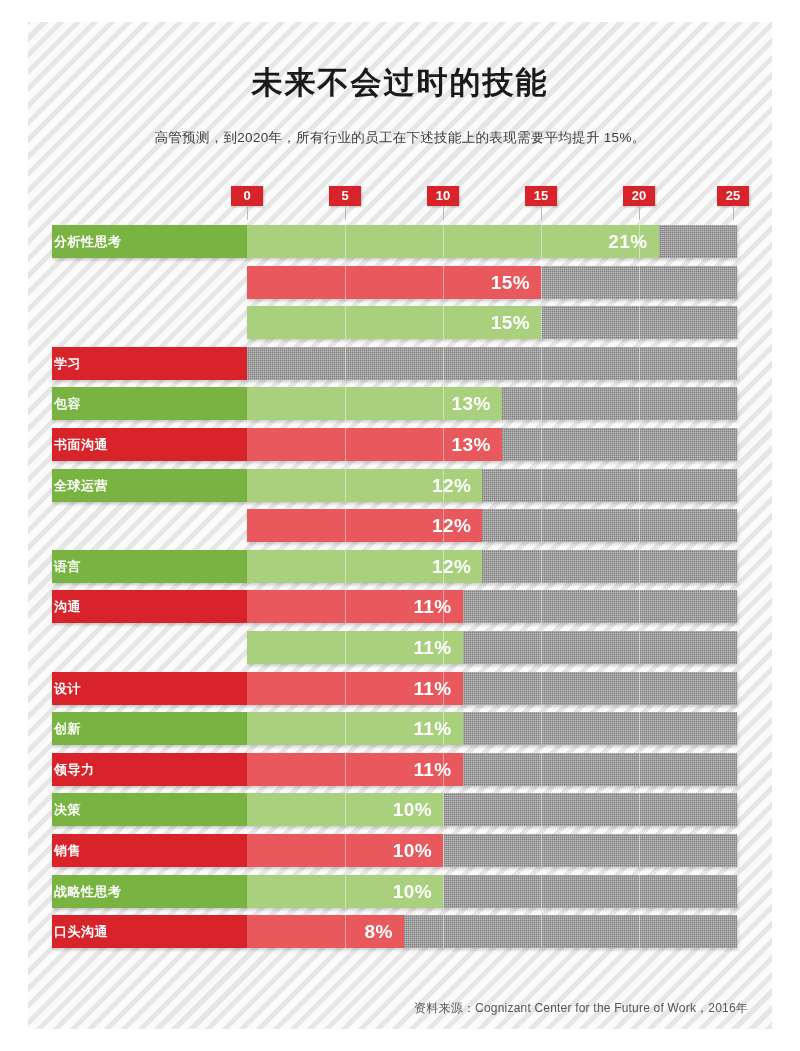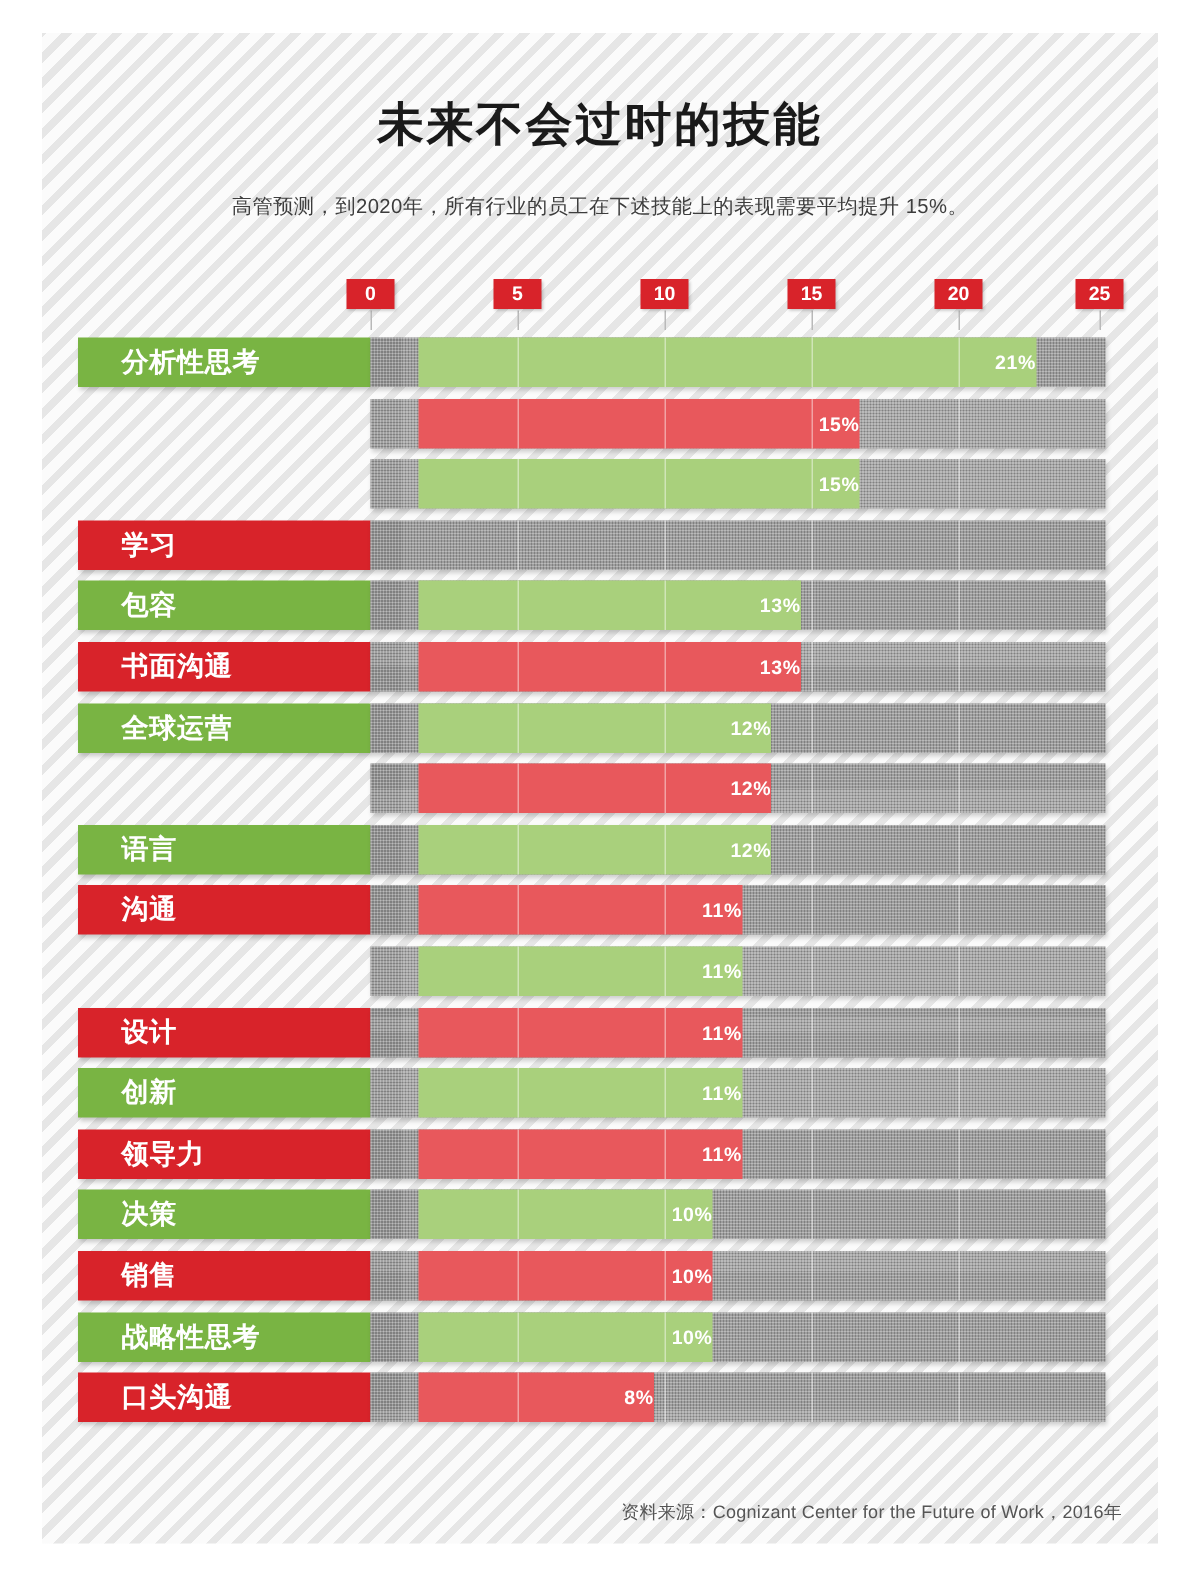--- a/index.html
+++ b/index.html
@@ -113,23 +113,23 @@
     margin-bottom: 7.6px;
   }
   .row-label {
     position: absolute;
     left: 52px;
     top: 0;
     width: 195px;
     height: 33px;
     line-height: 33px;
     box-sizing: border-box;
-    padding-left: 29px;
+    padding-left: 2px;
     color: #ffffff;
-    font-size: 18px;
+    font-size: 13px;
     font-weight: bold;
     letter-spacing: 0.5px;
     white-space: nowrap;
     box-shadow: 1px 2px 3px rgba(0,0,0,0.20);
     font-family: Liberation Serif, serif;
   }
   .row-label.green { background: #79b443; }
   .row-label.red   { background: #d8232a; }
 
   .track {
@@ -144,26 +144,26 @@
       repeating-linear-gradient(90deg, rgba(255,255,255,0.22) 0 1px, rgba(0,0,0,0.05) 1px 2px);
     box-shadow: 1px 2px 3px rgba(0,0,0,0.18);
   }
   .bar {
     position: absolute;
     left: 0;
     top: 0;
     height: 33px;
     box-sizing: border-box;
     text-align: right;
+    padding-right: 11px;
     line-height: 33px;
     color: #ffffff;
-    font-size: 13px;
+    font-size: 19px;
     font-weight: bold;
     letter-spacing: 0.4px;
-    margin-left: 32px;
   }
   .bar.green { background: #a9d07c; }
   .bar.red   { background: #e8585c; }
 
   
   .gridline {
     position: absolute;
     top: 0;
     width: 1px;
     height: 33px;

